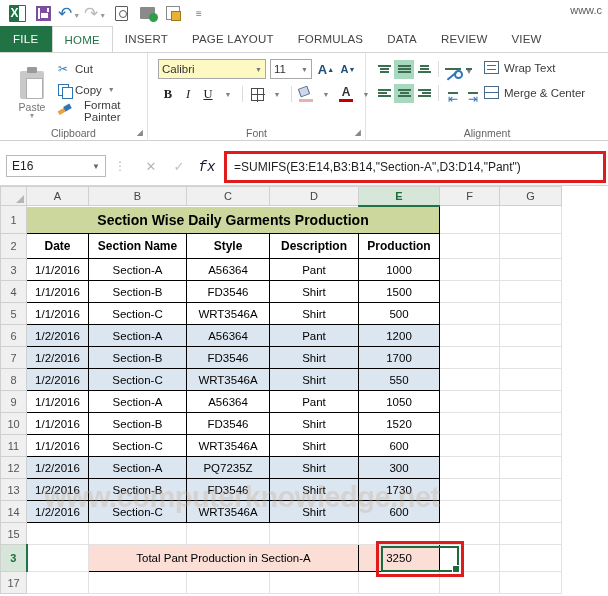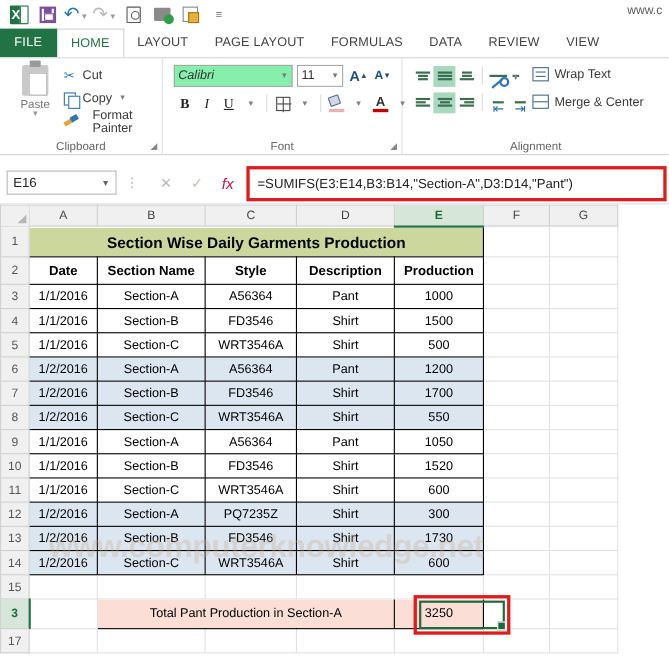--- a/index.html
+++ b/index.html
@@ -152,21 +152,21 @@
     position: absolute; bottom: 4px; right: 4px;
     font-size: 8px; color: #888;
   }
 
   
   #grp-clip { left: 0; width: 148px; }
   .paste-btn {
     position: absolute; left: 8px; top: 4px;
     width: 48px; height: 62px;
     display: flex; flex-direction: column;
-    align-items: center; justify-content: flex-start;
+    align-items: center; justify-content: flex-end;
   }
   .clip-ic {
     width: 24px; height: 28px; background: #c9c9c9;
     border-radius: 2px; position: relative; margin-top: 2px;
   }
   .clip-ic::before {
     content: ""; position: absolute; left: 7px; top: -4px;
     width: 10px; height: 6px; background: #9a9a9a; border-radius: 1px;
   }
   .clip-ic::after {
@@ -206,23 +206,23 @@
     content: ""; position: absolute; left: 6px; top: 0px;
     width: 7px; height: 5px; background: #2e75b6;
     transform: rotate(-30deg);
   }
 
   
   #grp-font { left: 148px; width: 218px; }
   .fontbox {
     position: absolute; left: 10px; top: 6px;
     width: 108px; height: 20px;
-    border: 1px solid #a8a8a8; background: #86efac;
+    border: 1px solid #a8a8a8; background: #fef9c3;
     display: flex; align-items: center; padding: 4px 3px;
-    font-size: 11.5px; color: #333; font-style: italic;
+    font-size: 11.5px; color: #333;
   }
   .sizebox {
     position: absolute; left: 122px; top: 6px;
     width: 42px; height: 20px;
     border: 1px solid #a8a8a8; background: #fff;
     display: flex; align-items: center; padding: 0 3px;
     font-size: 11.5px; color: #333;
   }
   .cbo-car {
     margin-left: auto; font-size: 7px; color: #777;
@@ -353,22 +353,22 @@
     position: absolute; left: 114px; top: 11px;
     font-size: 12px; color: #b0b0b0;
   }
   .fb-btn {
     position: absolute; top: 9px; width: 22px; height: 19px;
     display: flex; align-items: center; justify-content: center;
     font-size: 13px; color: #b6b6b6;
   }
   #fb-cancel { left: 140px; }
   #fb-enter { left: 168px; color: #b6c9b6; }
-  #fb-fx { left: 196px; color: #be185d; font-style: italic;
-           font-family: Liberation Sans, sans-serif; font-size: 14px; }
+  #fb-fx { left: 196px; color: #0f172a; font-style: italic;
+           font-family: Liberation Mono, monospace; font-size: 14px; }
   .fb-input {
     position: absolute; left: 224px; top: 3px;
     width: 382px; height: 32px;
     border: 3px solid #e01b1b;
     background: #ffffff;
     display: flex; align-items: center;
     padding-left: 7px;
     font-size: 12px; color: #222;
     overflow: hidden; white-space: nowrap;
   }
@@ -496,21 +496,21 @@
     </div>
     <div class="qat-icon">
       <span style="font-size:10px;color:#777;">≡</span>
     </div>
     <div class="qat-url">www.c</div>
   </div>
 
   <div class="tabbar">
     <div class="tab-file">FILE</div>
     <div class="tab active">HOME</div>
-    <div class="tab">LAYOUT</div>
+    <div class="tab">INSERT</div>
     <div class="tab">PAGE LAYOUT</div>
     <div class="tab">FORMULAS</div>
     <div class="tab">DATA</div>
     <div class="tab">REVIEW</div>
     <div class="tab">VIEW</div>
   </div>
 
   <div class="ribbon">
 
     <div class="grp" id="grp-clip">

